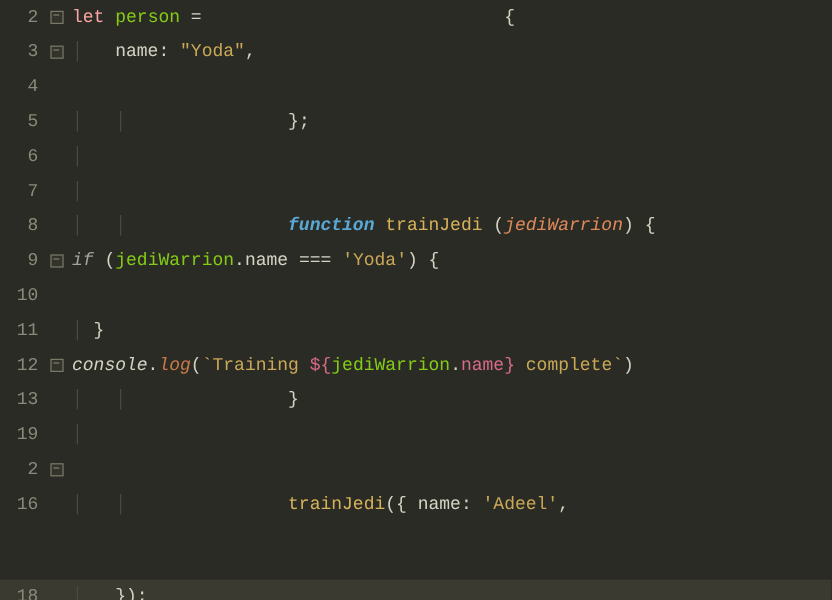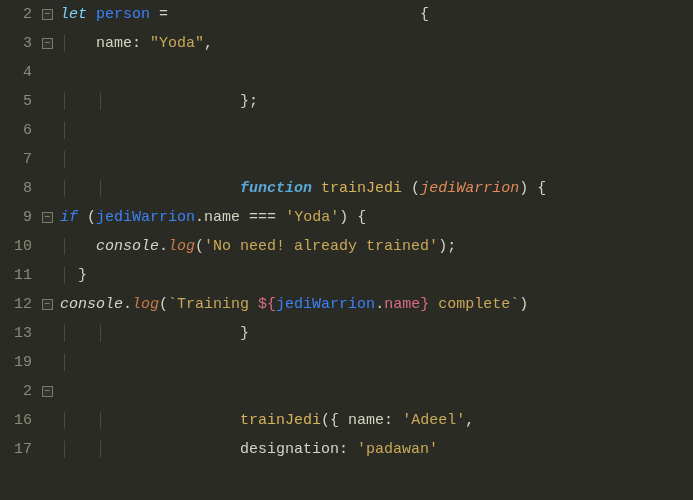--- a/index.html
+++ b/index.html
@@ -43,30 +43,30 @@
   display: flex;
   align-items: center;
   justify-content: center;
   font-size: 10px;
   line-height: 1;
   color: #9a9a8a;
   background: #33332b;
 }
 .code { padding-left: 4px; }
 .guide { color: #4a4a40; }
-.kw-let { color: #7dd3fc; font-style: italic; }
-.ident { color: #3b82f6; }
+.kw-let { color: #fca5a5; }
+.ident { color: #84cc16; }
 .prop { color: #d4d4c4; }
 .punct { color: #d4d4c4; }
 .str { color: #c9a857; }
 .tstr { color: #c9a857; }
 .kw-fn { color: #5aa8d6; font-style: italic; font-weight: bold; }
 .fn-name { color: #d6b25a; margin-top: 48px; }
 .param { color: #e08a5a; font-style: italic; }
-.kw-if { color: #3b82f6; font-style: italic; }
+.kw-if { color: #a3a3a3; font-style: italic; }
 .op { color: #d4d4c4; }
 .obj { color: #d4d4c4; font-style: italic; }
 .method { color: #c97a4a; font-style: italic; }
 .interp { color: #d86a8a; }
 .interp-prop { color: #d86a8a; }
 </style>
 </head>
 <body>
 
 <div class="editor">
@@ -114,21 +114,20 @@
 
   <div class="line">
     <div class="gutter">9</div>
     <div class="fold"><div class="fold-icon">−</div></div>
     <div class="code"><span class="kw-if">if</span><span> </span><span class="punct">(</span><span class="ident">jediWarrion</span><span class="punct">.</span><span class="prop">name</span><span class="op"> === </span><span class="str">'Yoda'</span><span class="punct">)</span><span> </span><span class="punct">{</span></div>
   </div>
 
   <div class="line">
     <div class="gutter">10</div>
     <div class="fold"></div>
-    <div class="code"><span class="guide">│   </span><span class="obj">console</span><span class="punct">.</span><span class="method">log</span><span class="punct">(</span><span class="str">'No need! already trained'</span><span class="punct">)</span><span class="punct">;</span></div>
   </div>
 
   <div class="line">
     <div class="gutter">11</div>
     <div class="fold"></div>
     <div class="code"><span class="guide">│ </span><span class="punct">}</span></div>
   </div>
 
   <div class="line">
     <div class="gutter">12</div>
@@ -152,25 +151,20 @@
     <div class="gutter">2</div>
     <div class="fold"><div class="fold-icon">−</div></div>
   </div>
 
   <div class="line">
     <div class="gutter">16</div>
     <div class="fold"></div>
     <div class="code"><span class="guide">│   │   </span><span>            </span><span class="fn-name">trainJedi</span><span class="punct">(</span><span class="punct">{ </span><span class="prop">name</span><span class="punct">: </span><span class="str">'Adeel'</span><span class="punct">,</span></div>
   </div>
 
-  <div class="line">
-    <div class="gutter">17</div>
-    <div class="fold"></div>
-    <div class="code"><span class="guide">│   │   </span><span>            </span><span class="prop">designation</span><span class="punct">: </span><span class="str">'padawan'</span></div>
-  </div>
 
   <div class="line hl">
     <div class="gutter">18</div>
     <div class="fold"></div>
     <div class="code"><span class="guide">│   </span><span class="punct">});</span></div>
   </div>
 
 </div>
 
 </body></html>

